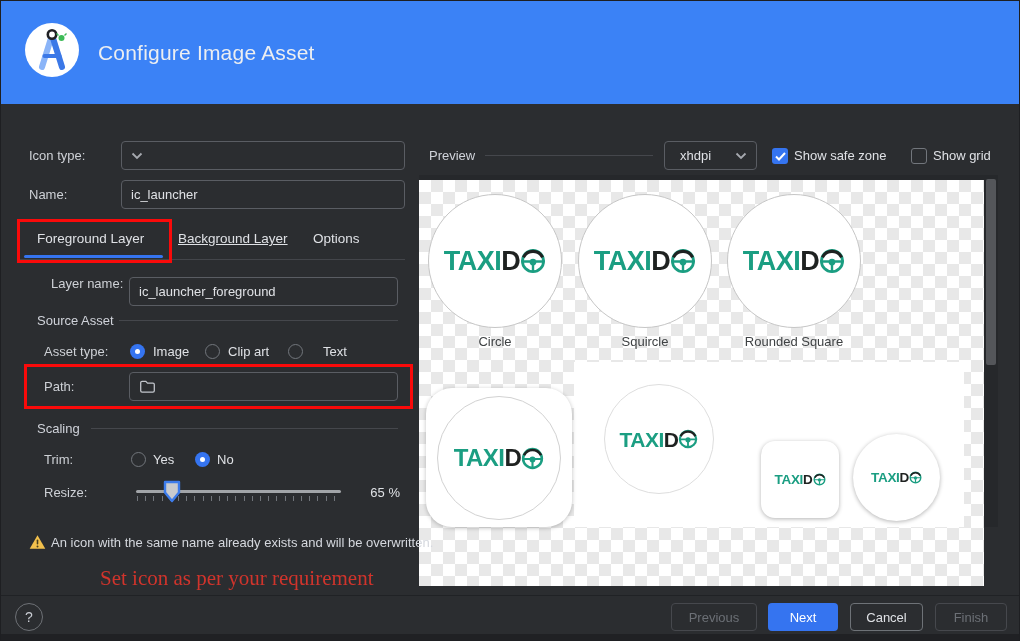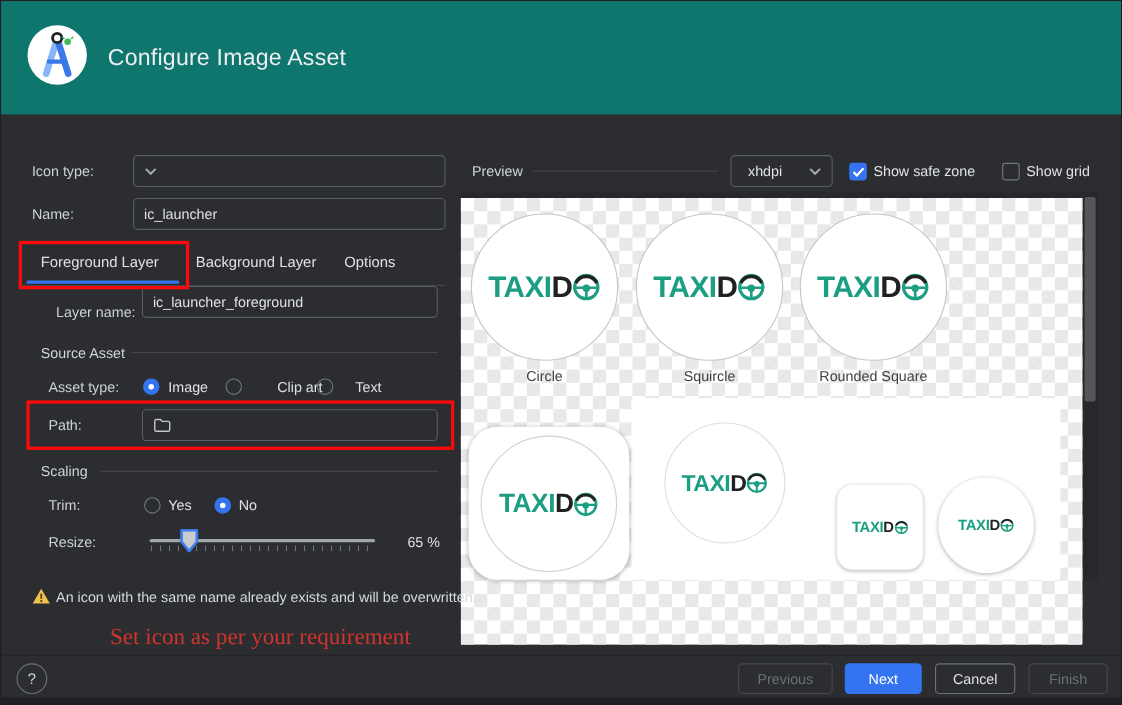--- a/index.html
+++ b/index.html
@@ -1,21 +1,21 @@
 <!DOCTYPE html>
 <html><head>
 <meta charset="utf-8">
 <style>
   html,body{margin:0;padding:0;background:#1e1f22;}
   .app{position:relative;width:1020px;height:641px;background:#2b2d30;overflow:hidden;
        font-family:"Liberation Sans",sans-serif;color:#dfe1e5;font-size:13px;
        border:1px solid #1e1f22;box-sizing:border-box;}
   .abs{position:absolute;}
   .topstrip{left:0;top:0;width:1020px;height:7px;background:#37393b;}
-  .header{left:0;top:7;width:1020px;height:103px;background:#0f766e;}
+  .header{left:0;top:7;width:1020px;height:103px;background:#3b82f6;}
   .dlg-title{left:97px;top:40px;font-size:21px;color:#eceef1;letter-spacing:.2px;}
   .as-icon{left:22px;top:20px;}
   .lbl{color:#ced1d6;}
   .field{box-sizing:border-box;height:29px;border:1px solid #5a5d63;border-radius:4px;
          background:#2b2d30;display:flex;align-items:center;padding:0 9px;color:#dfe1e5;}
   .field .grow{flex:1;}
   .tab{font-size:13.5px;color:#dfe1e5;}
   .tabline{background:#43454a;height:1px;}
   .underline{background:#3574f0;height:3px;border-radius:2px;}
   .redbox{border:3px solid #fa0a0a;box-sizing:border-box;z-index:30;}
@@ -80,39 +80,39 @@
         <path d="M1.5 1.5 L6 6 L10.5 1.5" fill="none" stroke="#a6a9af" stroke-width="1.8"></path>
       </svg>
   </div>
 
   <div class="abs lbl" style="left:28px;top:186px;">Name:</div>
   <div class="abs field" style="left:120px;top:179px;width:284px;">
     <span class="grow">ic_launcher</span>
   </div>
 
   <div class="abs tab" style="left:36px;top:230px;">Foreground Layer</div>
-  <div class="abs tab" style="left:177px;top:230px;">Background Layer</div>
+  <div class="abs tab" style="left:177px;top:230px;text-decoration:underline;">Background Layer</div>
   <div class="abs tab" style="left:312px;top:230px;">Options</div>
   <div class="abs tabline" style="left:18px;top:258px;width:386px;"></div>
   <div class="abs underline" style="left:23px;top:254px;width:139px;"></div>
   <div class="abs redbox" style="left:16px;top:218px;width:155px;height:44px;"></div>
 
   <div class="abs lbl" style="left:50px;top:275px;">Layer name:</div>
-  <div class="abs field" style="left:128px;top:259px;width:269px;">
+  <div class="abs field" style="left:128px;top:276px;width:269px;">
     <span class="grow">ic_launcher_foreground</span>
   </div>
 
   <div class="abs" style="left:36px;top:312px;color:#d0d3da;">Source Asset</div>
   <div class="abs grouphr" style="left:118px;top:319px;width:279px;"></div>
 
   <div class="abs lbl" style="left:43px;top:343px;">Asset type:</div>
   <div class="abs radio sel" style="left:129px;top:343px;"></div>
   <div class="abs" style="left:152px;top:343px;">Image</div>
   <div class="abs radio" style="left:204px;top:343px;"></div>
-  <div class="abs" style="left:227px;top:343px;margin-left:24px;">Clip art</div>
+  <div class="abs" style="left:227px;top:343px;">Clip art</div>
   <div class="abs radio" style="left:287px;top:343px;"></div>
   <div class="abs" style="left:322px;top:343px;">Text</div>
 
   <div class="abs lbl" style="left:43px;top:378px;">Path:</div>
   <div class="abs field" style="left:128px;top:371px;width:269px;">
     <svg width="17" height="15" viewBox="0 0 20 17">
       <path d="M2 4 a1.6 1.6 0 0 1 1.6 -1.6 h4.4 l2 2.1 h6.4 a1.6 1.6 0 0 1 1.6 1.6 v7.3 a1.6 1.6 0 0 1 -1.6 1.6 h-12.8 a1.6 1.6 0 0 1 -1.6 -1.6 z" fill="none" stroke="#c2c5cb" stroke-width="1.5"></path>
     </svg>
   </div>
   <div class="abs redbox" style="left:23px;top:363px;width:389px;height:45px;"></div>

